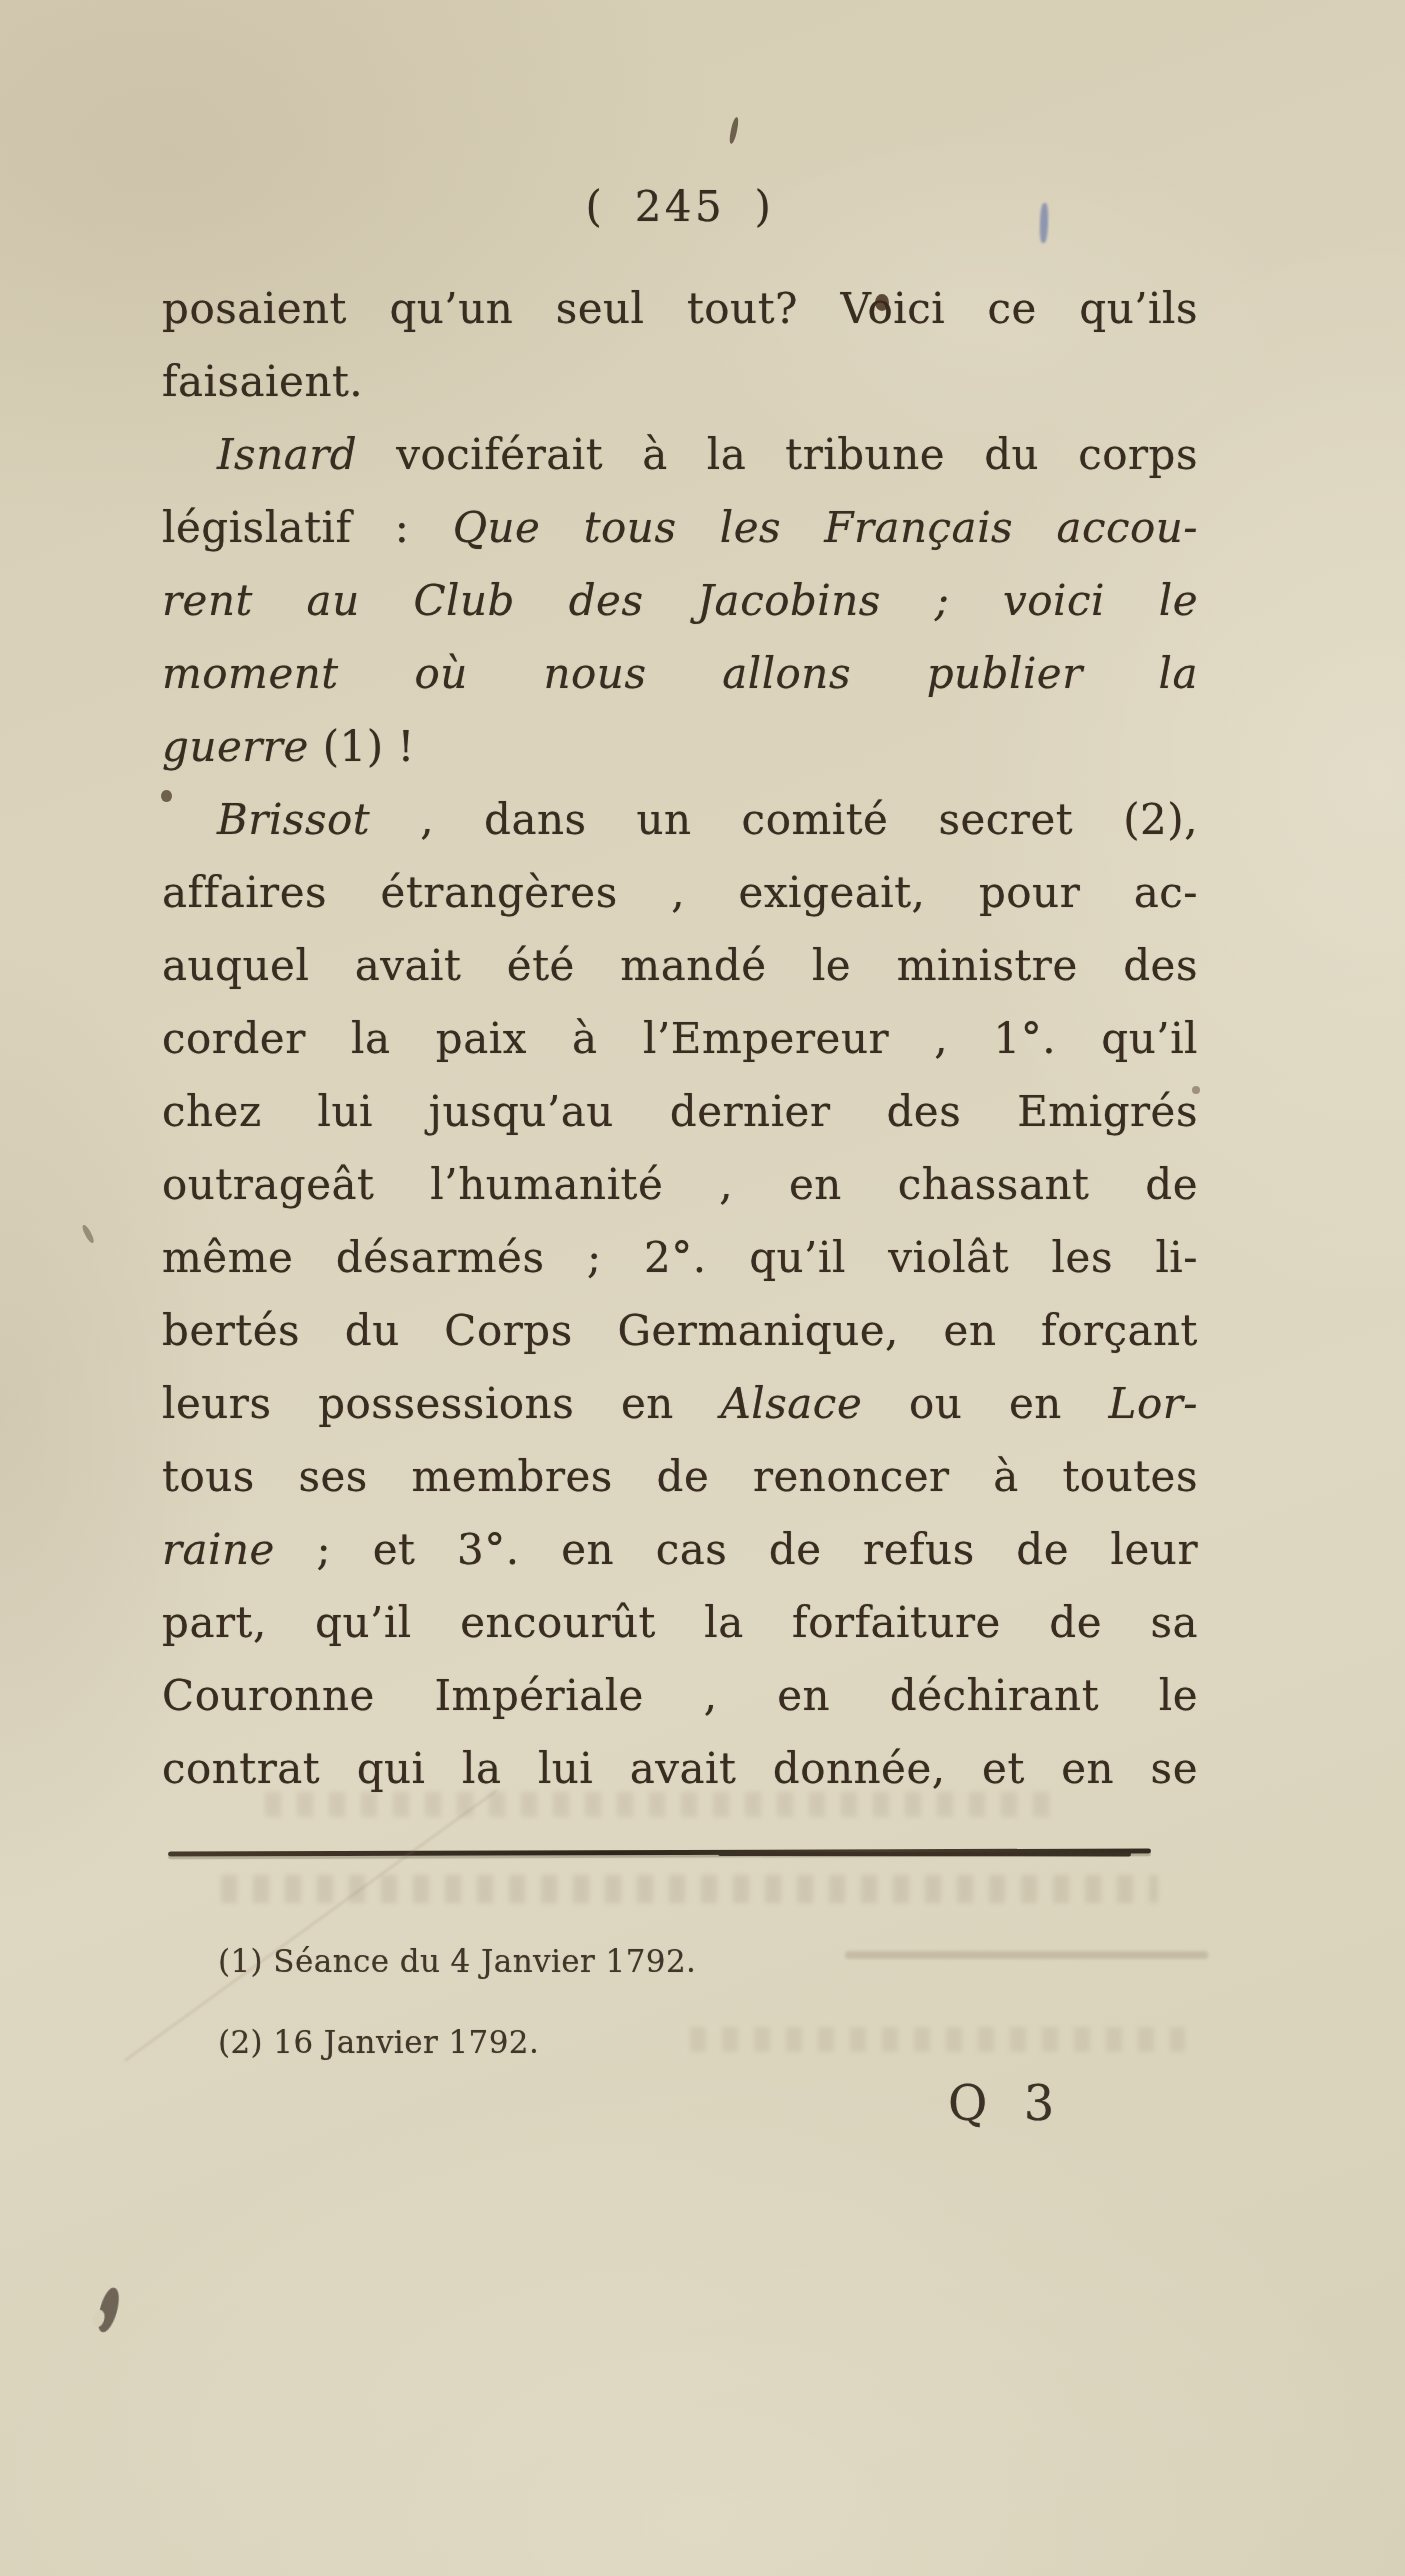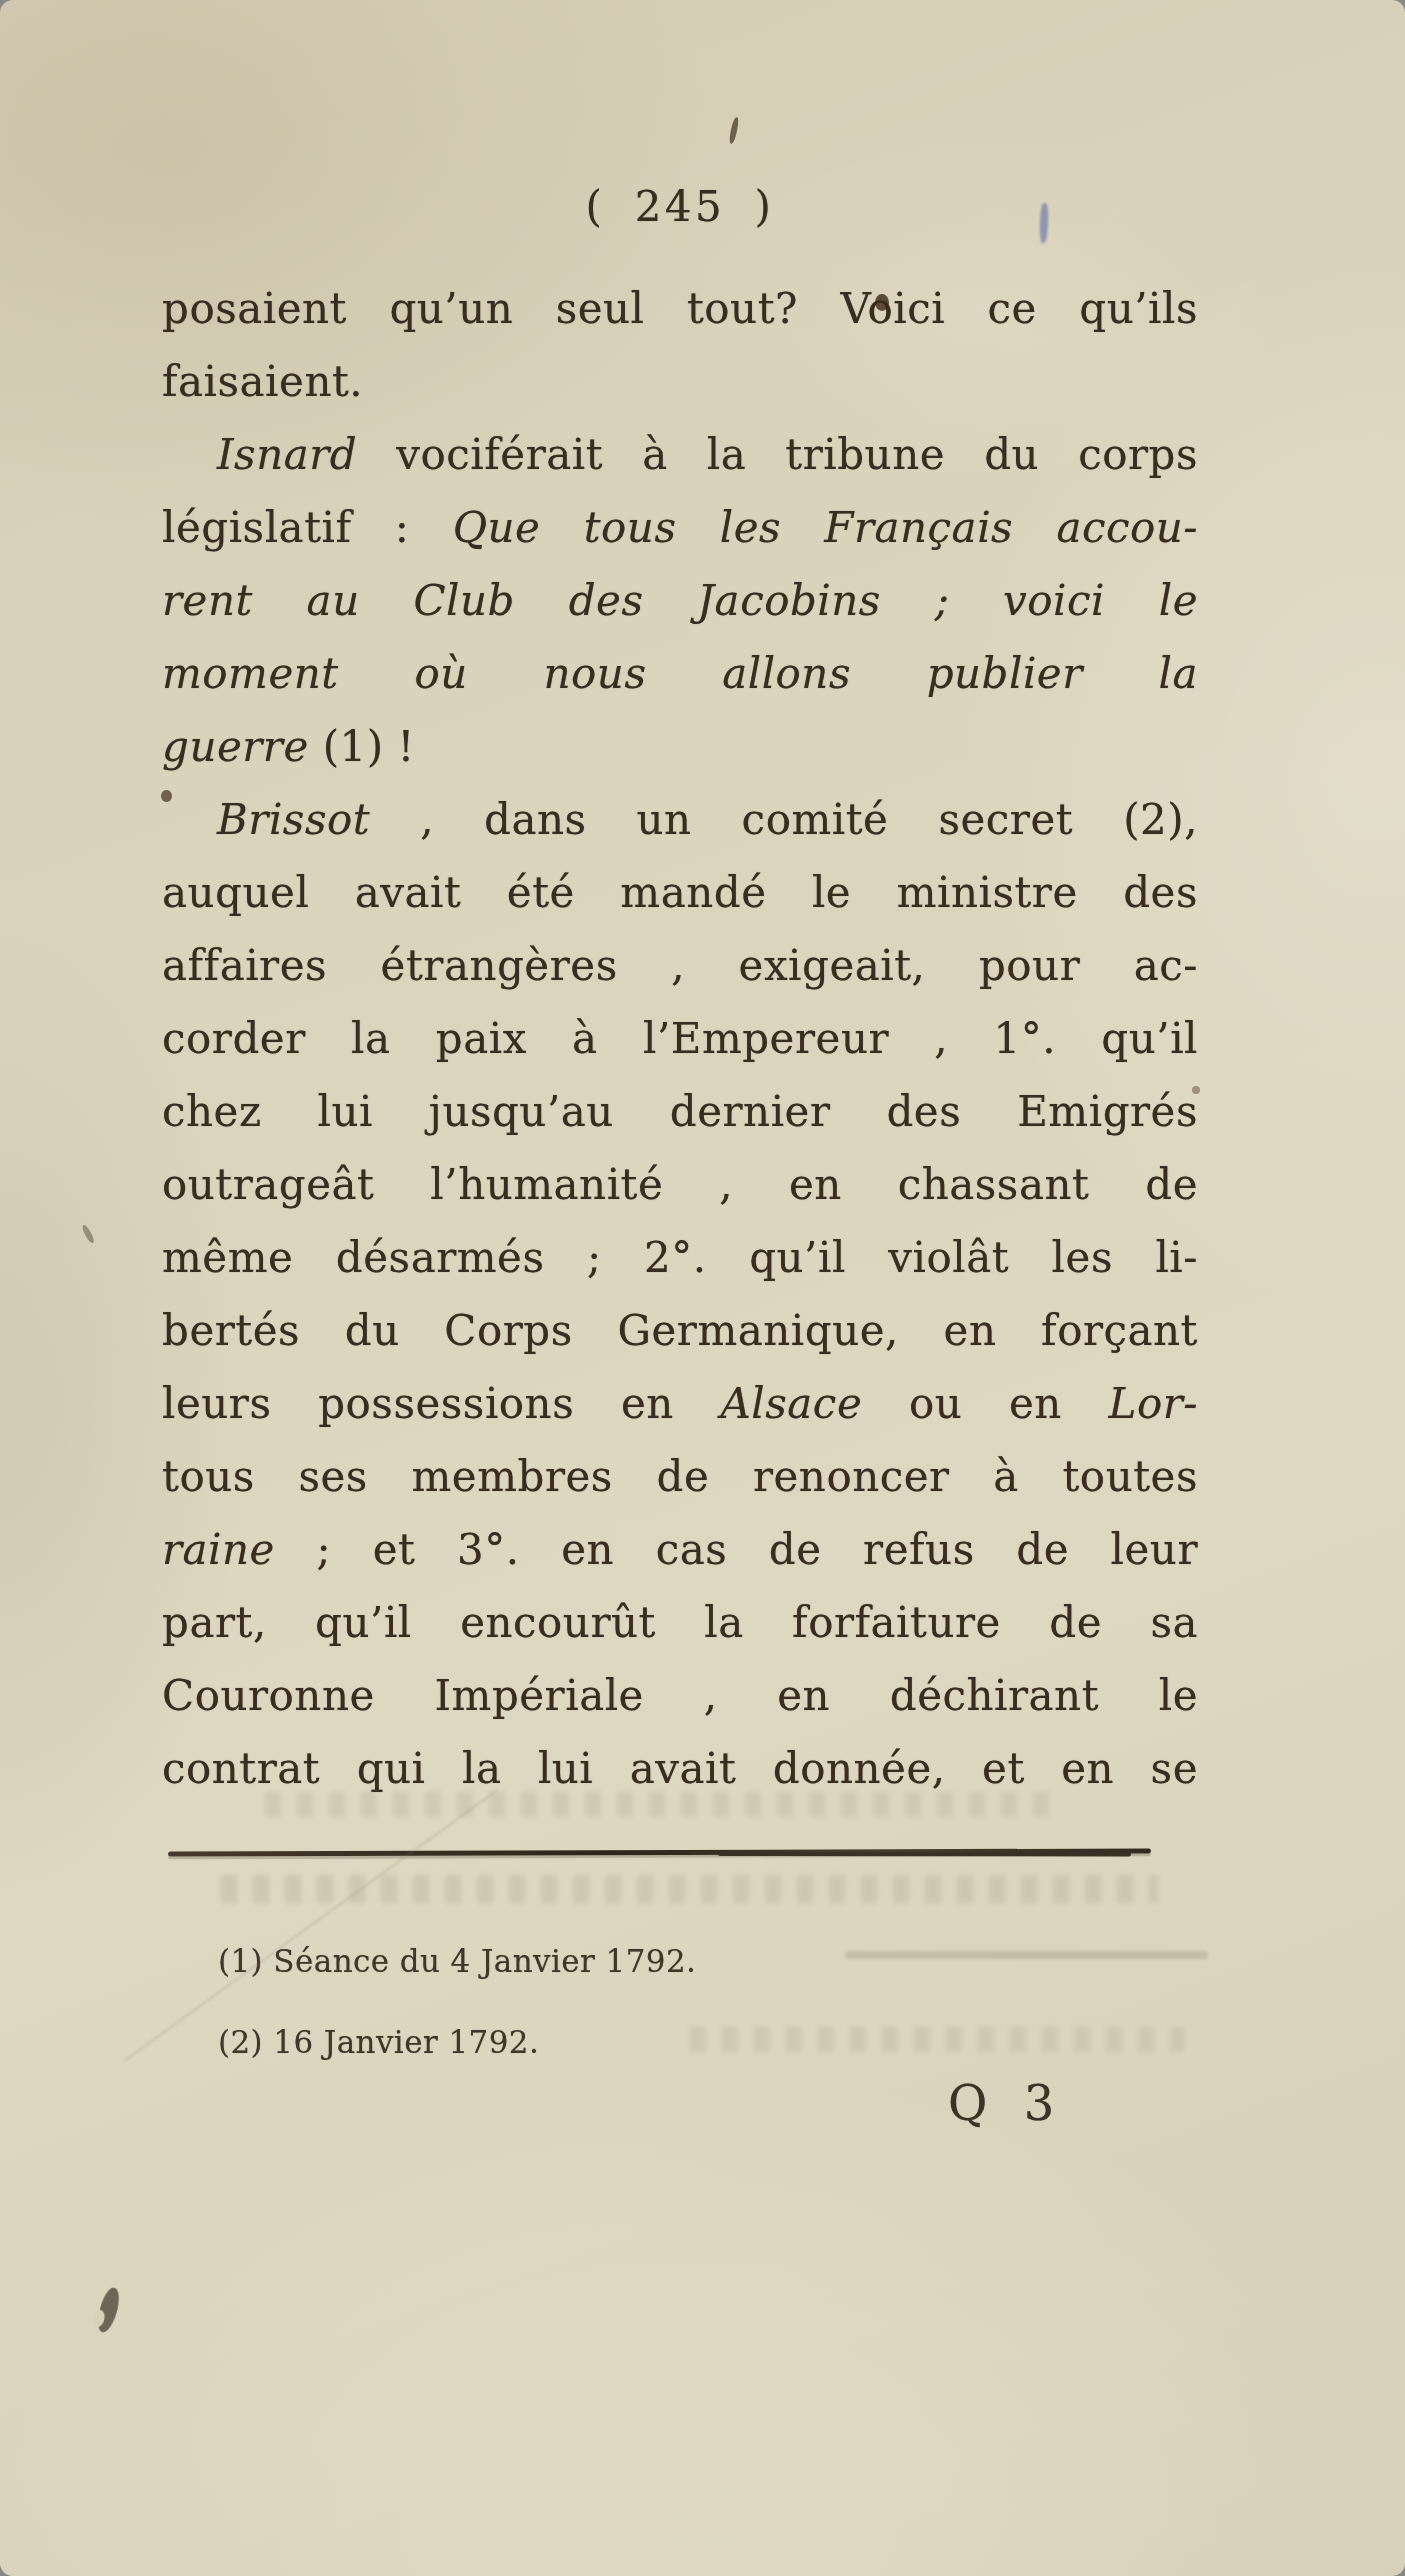--- a/index.html
+++ b/index.html
@@ -11,21 +11,20 @@
     font-family:"DejaVu Serif","Liberation Serif",serif;
     color:#382d20;
     background-color:#d9d1ba;
     background-image:
       radial-gradient(ellipse 796px 531px at 12% 6%, rgba(118,102,72,0.10), transparent 70%),
       radial-gradient(ellipse 619px 796px at 98% 30%, rgba(255,255,244,0.20), transparent 70%),
       radial-gradient(ellipse 973px 619px at 50% 98%, rgba(255,255,242,0.16), transparent 75%),
       radial-gradient(ellipse 354px 707px at 0% 55%, rgba(110,95,68,0.10), transparent 70%),
       radial-gradient(ellipse 442px 265px at 70% 12%, rgba(255,255,245,0.12), transparent 70%),
       linear-gradient(160deg,#d5ccb3 0%,#dbd3bc 30%,#ded7c1 62%,#d8d1b9 100%);
-    border-radius: 13px;
   }
   .text-block{position:absolute;left:162px;top:272px;width:1036px;filter:blur(0.3px);}
   .line{
     height:73px;line-height:73px;font-size:42px;letter-spacing:0.5px;
     text-align:justify;text-align-last:justify;-moz-text-align-last:justify;
     text-shadow:0 0 0.9px rgba(56,45,32,0.55);
   }
   .line.ind{padding-left:55px;}
   .line.nj{text-align:left;text-align-last:left;-moz-text-align-last:left;}
   .it{font-style:italic;}
@@ -82,22 +81,22 @@
 
   <div class="text-block">
     <div class="line"><span>posaient qu’un seul tout? Voici ce qu’ils</span></div>
     <div class="line nj"><span>faisaient.</span></div>
     <div class="line ind"><span class="it">Isnard</span><span> vociférait à la tribune du corps</span></div>
     <div class="line"><span>législatif : </span><span class="it">Que tous les Français accou-</span></div>
     <div class="line"><span class="it">rent au Club des Jacobins ; voici le</span></div>
     <div class="line"><span class="it">moment où nous allons publier la</span></div>
     <div class="line nj"><span class="it">guerre</span><span> (1) !</span></div>
     <div class="line ind"><span class="it">Brissot</span><span> , dans un comité secret (2),</span></div>
+    <div class="line"><span>affaires étrangères , exigeait, pour ac-</span></div>
     <div class="line"><span>auquel avait été mandé le ministre des</span></div>
-    <div class="line"><span>affaires étrangères , exigeait, pour ac-</span></div>
     <div class="line"><span>corder la paix à l’Empereur , 1°. qu’il</span></div>
     <div class="line"><span>chez lui jusqu’au dernier des Emigrés</span></div>
     <div class="line"><span>outrageât l’humanité , en chassant de</span></div>
     <div class="line"><span>même désarmés ; 2°. qu’il violât les li-</span></div>
     <div class="line"><span>bertés du Corps Germanique, en forçant</span></div>
     <div class="line"><span>leurs possessions en </span><span class="it">Alsace</span><span> ou en </span><span class="it">Lor-</span></div>
     <div class="line"><span>tous ses membres de renoncer à toutes</span></div>
     <div class="line"><span class="it">raine</span><span> ; et 3°. en cas de refus de leur</span></div>
     <div class="line"><span>part, qu’il encourût la forfaiture de sa</span></div>
     <div class="line"><span>Couronne Impériale , en déchirant le</span></div>

